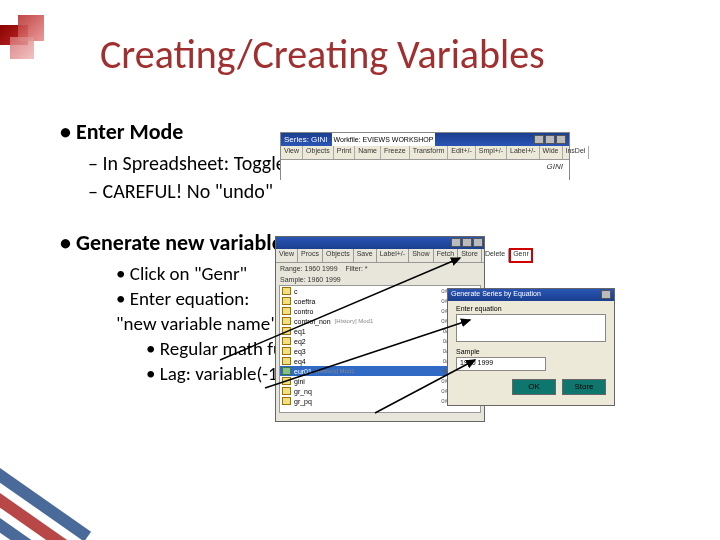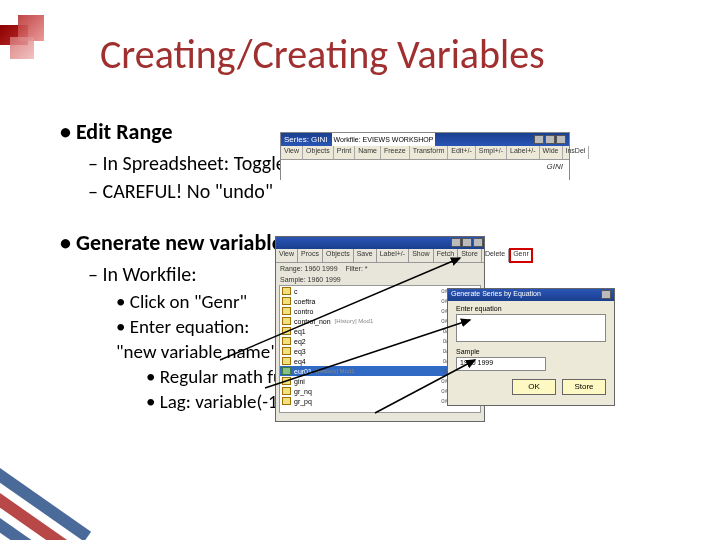--- a/index.html
+++ b/index.html
@@ -176,21 +176,21 @@
   .dialog .eq {
     margin: 0 8px; height: 28px; background: #fff; border: 1px solid #888;
   }
   .dialog .lbl2 { font-size: 7px; padding: 6px 8px 2px; }
   .dialog .samp {
     margin: 0 8px; height: 14px; width: 90px; background: #fff; border: 1px solid #888;
     font-size: 7px; padding: 1px 3px;
   }
   .dialog .btns { display: flex; gap: 6px; justify-content: flex-end; padding: 8px; }
   .dialog .btns div {
-    width: 44px; height: 16px; background: #fef9c3; border: 1px solid #666;
+    width: 44px; height: 16px; background: #0f766e; border: 1px solid #666;
     font-size: 8px; text-align: center; line-height: 14px;
   }
 
   svg.arrows { position: absolute; left: 0; top: 0; width: 720px; height: 540px; pointer-events: none; }
 </style>
 </head>
 <body>
 
 <div class="deco">
   <div class="deco-sq sq1"></div>
@@ -200,26 +200,25 @@
 <div class="stripe-box">
   <div class="stripe a"></div>
     <div class="stripe b"></div>
     <div class="stripe c"></div>
     <div class="stripe d"></div>
 </div>
 
 <div class="title">Creating/Creating Variables</div>
 
 <div class="content">
-  <div class="b1 bullet-dot">Edit Range</div>
+  <div class="b1 bullet-dot">Enter Mode</div>
   <div class="b2 bullet-dash">In Spreadsheet: Toggle "Edit+/-"</div>
   <div class="b2 bullet-dash">CAREFUL! No "undo"</div>
 
   <div class="b1 bullet-dot" style="margin-top:26px">Generate new variable</div>
-  <div class="b2 bullet-dash">In Workfile:</div>
   <div class="b3 bullet-dot">Click on "Genr"</div>
   <div class="b3 bullet-dot">Enter equation:</div>
   <div class="b3">"new variable name" = equation</div>
   <div class="b4 bullet-dot">Regular math function keys</div>
   <div class="b4 bullet-dot">Lag: variable(-1)</div>
 </div>
 
 <div class="mini1">
   <div class="titlebar">
     <span>Series: GINI</span>

